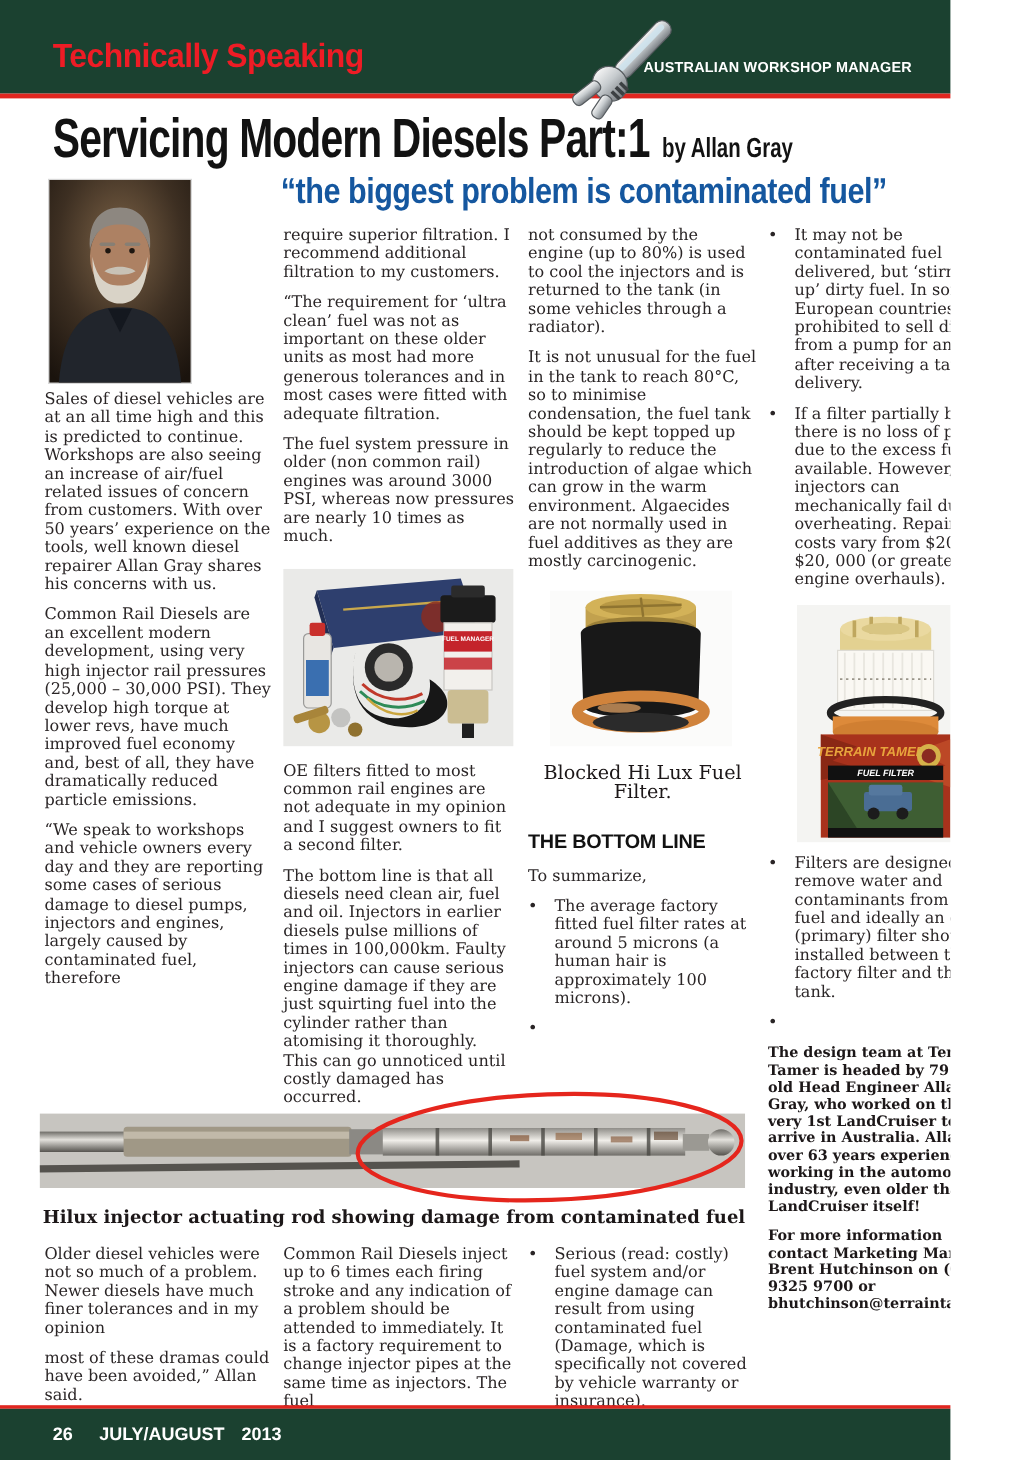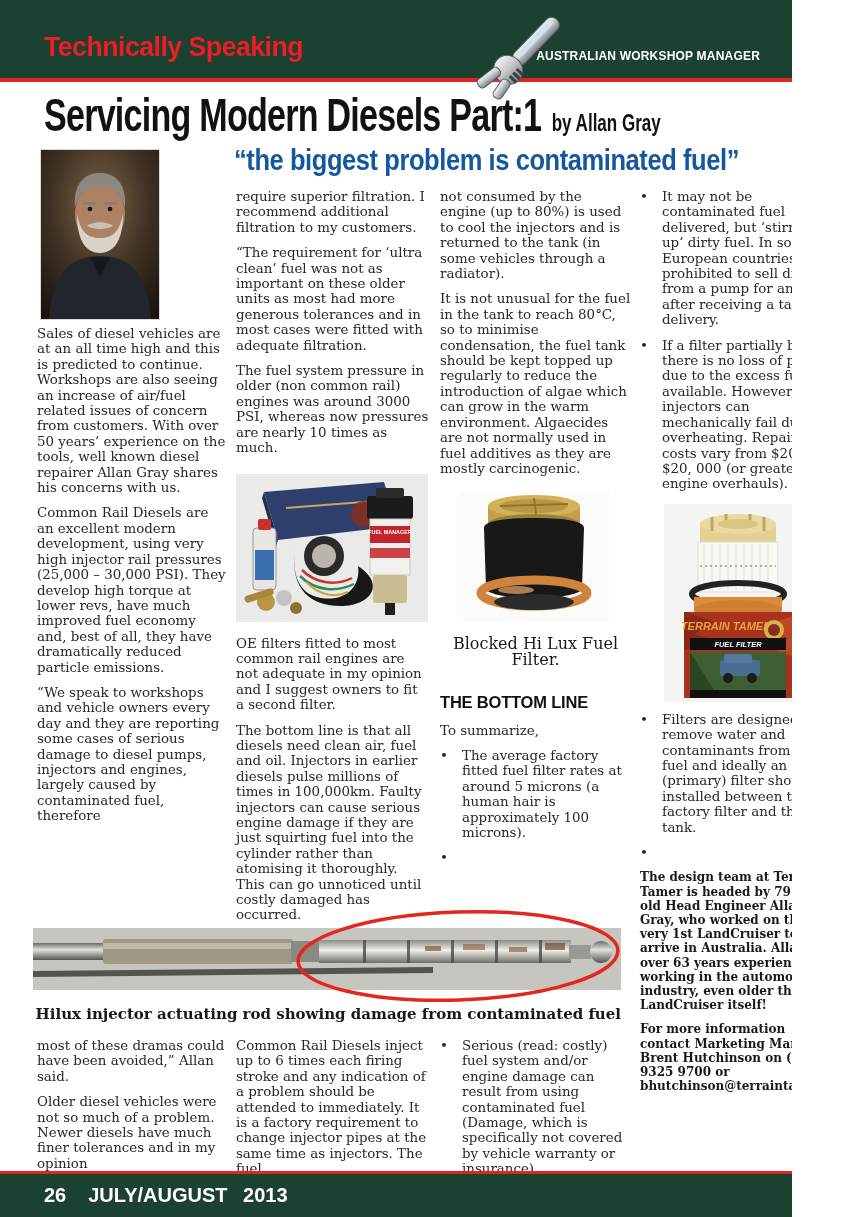--- a/index.html
+++ b/index.html
@@ -57,21 +57,21 @@
 
   
   .bcol1 { left:37px;  top:1038px; width:190px; }
   .bcol2 { left:236px; top:1038px; width:193px; }
   .bcol3 { left:440px; top:1038px; width:191px; }
 
   
   .footer-line { position:absolute; left:0; top:1171px; width:860px; height:3px; background:#e02620; }
   .footer-bar { position:absolute; left:0; top:1174px; width:860px; height:43px; background:#1b4130; }
   .footer-text { position:absolute; left:44px; top:1174px; height:43px; line-height:43px;
-                 font-family:"Liberation Sans",sans-serif; font-weight:bold; font-size:20px; color:#ffffff; }
+                 font-family:"Liberation Sans",sans-serif; font-weight:bold; font-size:15px; color:#ffffff; }
   .footer-text .pg { margin-right:22px; }
   .footer-text .iss { word-spacing:10px; }
 </style>
 </head>
 <body>
 
 <div class="page">
 
   <div class="banner"></div>
   <div class="banner-line"></div>
@@ -281,22 +281,22 @@
     <rect x="430" y="38" width="22" height="6" fill="#8a5a33" opacity="0.6"></rect>
     <rect x="476" y="41" width="18" height="5" fill="#7c4a28" opacity="0.6"></rect>
     <rect x="512" y="37" width="20" height="7" fill="#5a3b22" opacity="0.6"></rect>
     <rect x="536" y="39" width="22" height="14" fill="#9b9993"></rect>
     <circle cx="568" cy="46" r="11" fill="url(#rm)"></circle>
     <ellipse cx="425" cy="50" rx="160" ry="44" fill="none" stroke="#e5261d" stroke-width="3.5" transform="rotate(-2 425 50)"></ellipse>
   </svg>
   <div class="rod-caption">Hilux injector actuating rod showing damage from contaminated fuel</div>
 
   <div class="col bcol1">
+    <p>Older diesel vehicles were not so much of a problem. Newer diesels have much finer tolerances and in my opinion</p>
     <p>most of these dramas could have been avoided,” Allan said.</p>
-    <p>Older diesel vehicles were not so much of a problem. Newer diesels have much finer tolerances and in my opinion</p>
   </div>
   <div class="col bcol2">
     <p>Common Rail Diesels inject up to 6 times each firing stroke and any indication of a problem should be attended to immediately. It is a factory requirement to change injector pipes at the same time as injectors. The fuel</p>
   </div>
   <div class="col bcol3">
     <div class="bullet">
       <span class="dot">•</span>
       <span class="txt">Serious (read: costly) fuel system and/or engine damage can result from using contaminated fuel (Damage, which is specifically not covered by vehicle warranty or insurance).</span>
     </div>
   </div>

